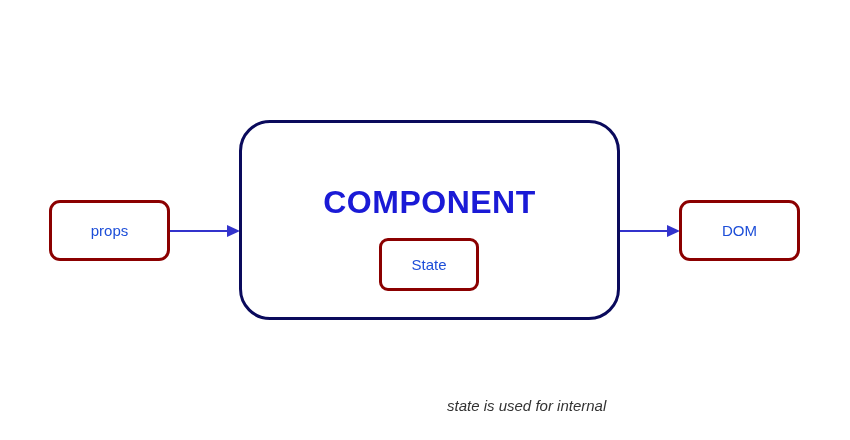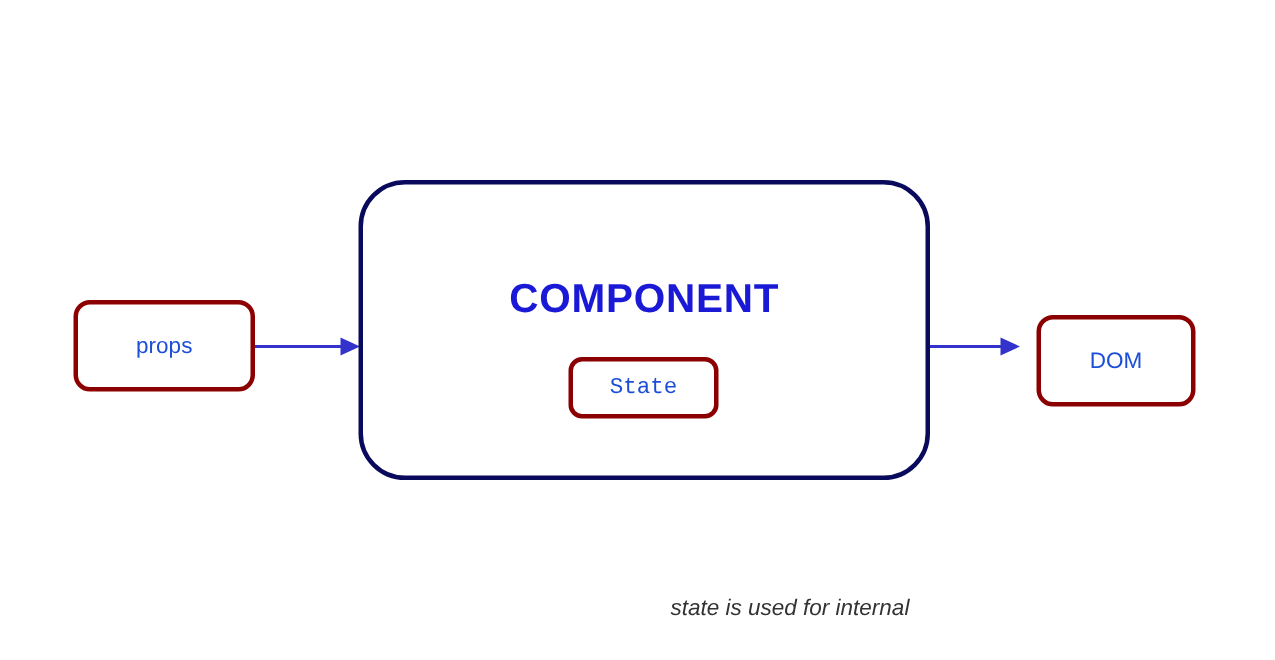--- a/index.html
+++ b/index.html
@@ -54,55 +54,53 @@
   #props-node {
     left: 49px;
     top: 200px;
     width: 121px;
     height: 61px;
   }
 
   
   #dom-node {
     left: 679px;
-    top: 210px;
-    width: 106px;
+    top: 200px;
+    width: 121px;
     height: 61px;
-    margin-left: 12px;
   }
 
   
   #state-node {
     left: 379px;
     top: 238px;
     width: 100px;
-    height: 41px;
+    height: 53px;
     border-radius: 9px;
-    font-family: Liberation Mono, monospace;
   }
 
   
   #component-node {
     left: 239px;
     top: 120px;
     width: 381px;
     height: 200px;
     border: 3px solid #0a0a5c;
     border-radius: 31px;
     display: block;
   }
 
   #component-title {
     position: absolute;
     left: 0;
     right: 0;
     top: 63px;
     text-align: center;
     color: #1a1ad6;
-    font-size: 27px;
+    font-size: 32px;
     font-weight: bold;
     letter-spacing: 0.5px;
     line-height: 1;
   }
 
   
   .arrow {
     position: absolute;
     overflow: visible;
   }

